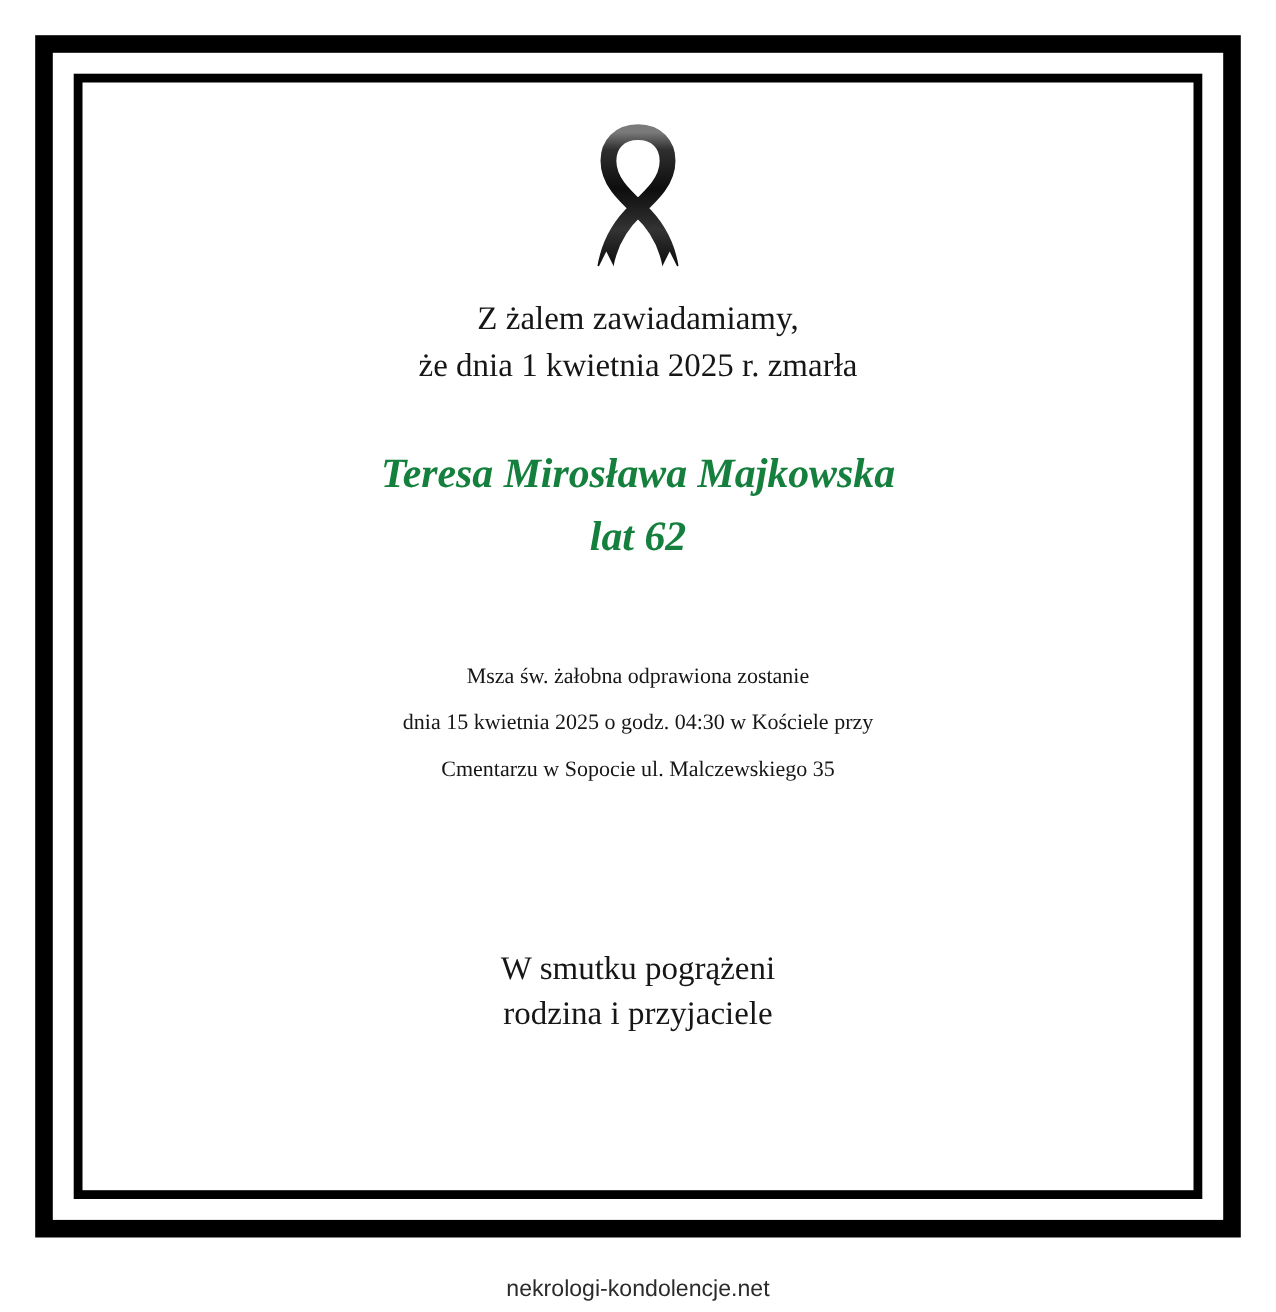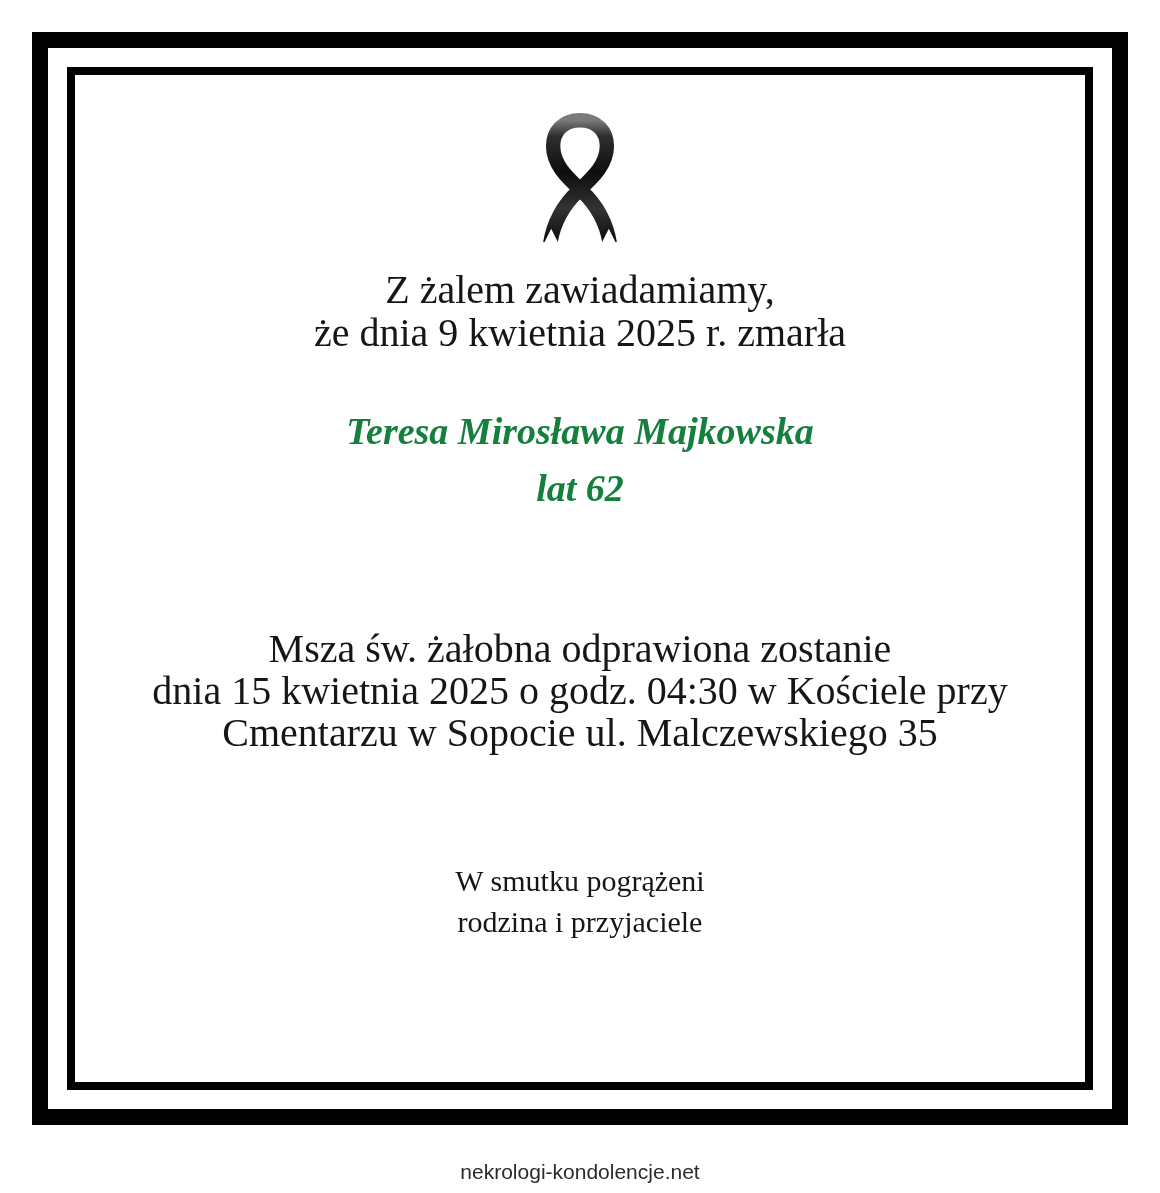--- a/index.html
+++ b/index.html
@@ -46,36 +46,35 @@
   }
   
   .txt {
     position: absolute;
     left: 0;
     width: 100%;
     text-align: center;
   }
   .intro {
     top: 268px;
-    font-size: 40px;
+    font-size: 30px;
     line-height: 43px;
   }
   .name-block {
     top: 403px;
     font-size: 38px;
     line-height: 57px;
     font-weight: bold;
     font-style: italic;
     color: #15803d;
   }
   .ceremony {
     top: 594px;
-    font-size: 40px;
+    font-size: 20px;
     line-height: 42px;
-    margin-top: 34px;
   }
   .mourners {
     top: 860px;
     font-size: 30px;
     line-height: 41px;
   }
   .site-footer {
     top: 1158px;
     font-family: "Liberation Sans", sans-serif;
     font-size: 21px;
@@ -108,21 +107,21 @@
 
       <path d="M50,8 C32,8 22,20 22,35 C22,54 36,67 52,82 C67,96 77,112 81,136" fill="none" stroke="url(#rg)" stroke-width="15"></path>
 
       <polygon points="9,143 31,143 20,121" fill="#ffffff"></polygon>
       <polygon points="69,143 91,143 80,121" fill="#ffffff"></polygon>
     </svg>
   </div>
 
   <div class="txt intro">
     <div>Z żalem zawiadamiamy,</div>
-    <div>że dnia 9 kwietnia 2025 r. zmarła</div>
+    <div>że dnia 1 kwietnia 2025 r. zmarła</div>
   </div>
 
   <div class="txt name-block">
     <div>Teresa Mirosława Majkowska</div>
     <div>lat 62</div>
   </div>
 
   <div class="txt ceremony">
     <div>Msza św. żałobna odprawiona zostanie</div>
     <div>dnia 15 kwietnia 2025 o godz. 04:30 w Kościele przy</div>

